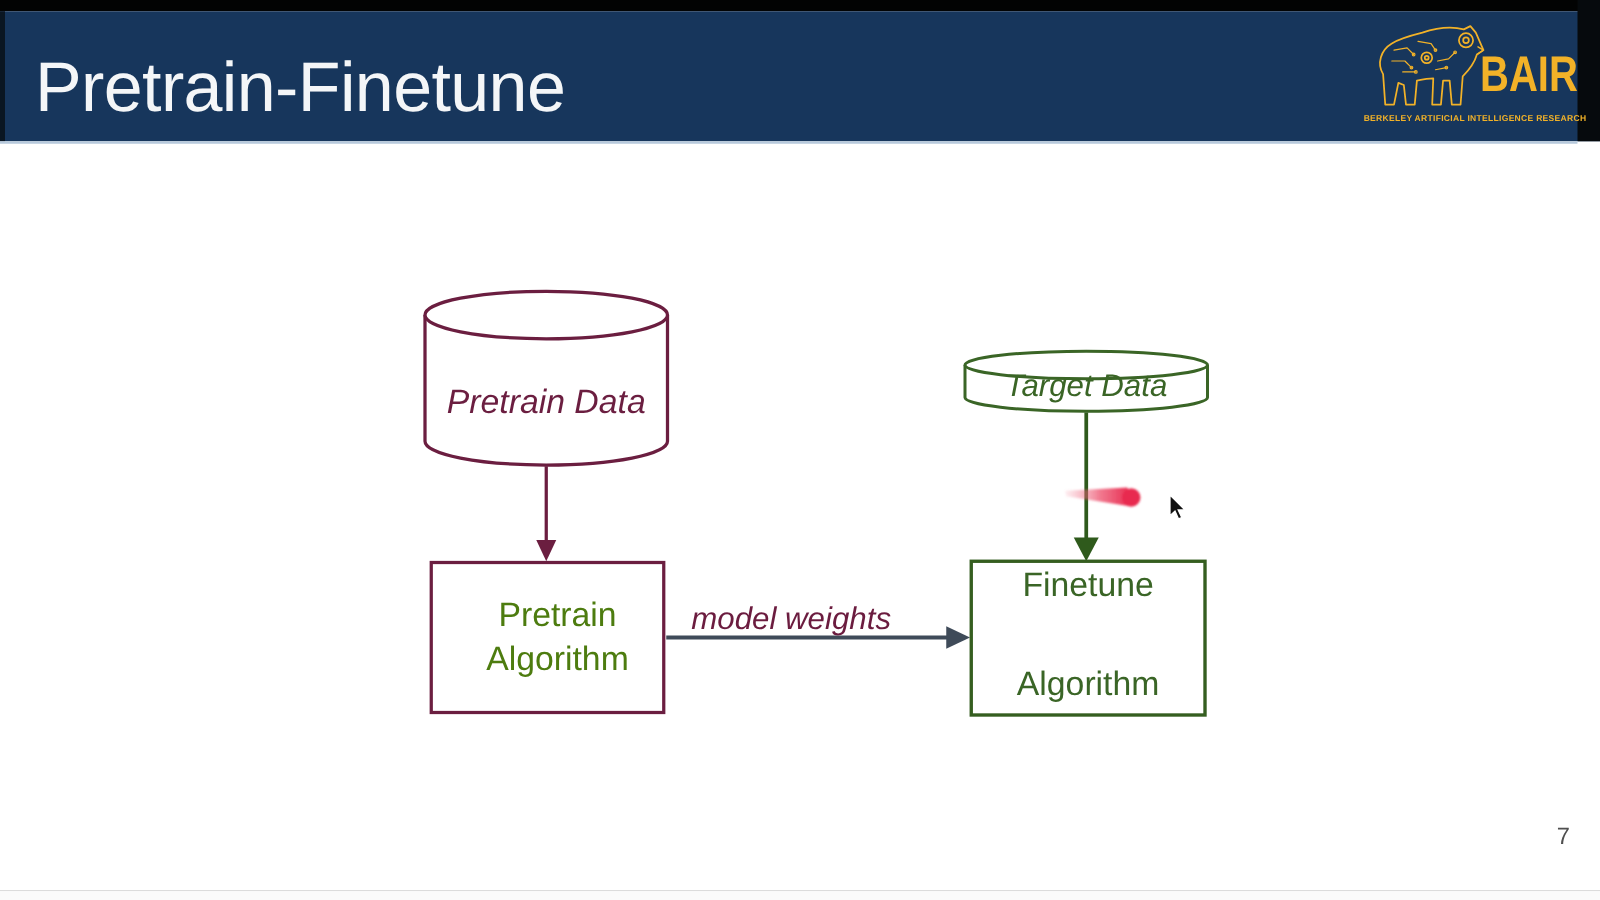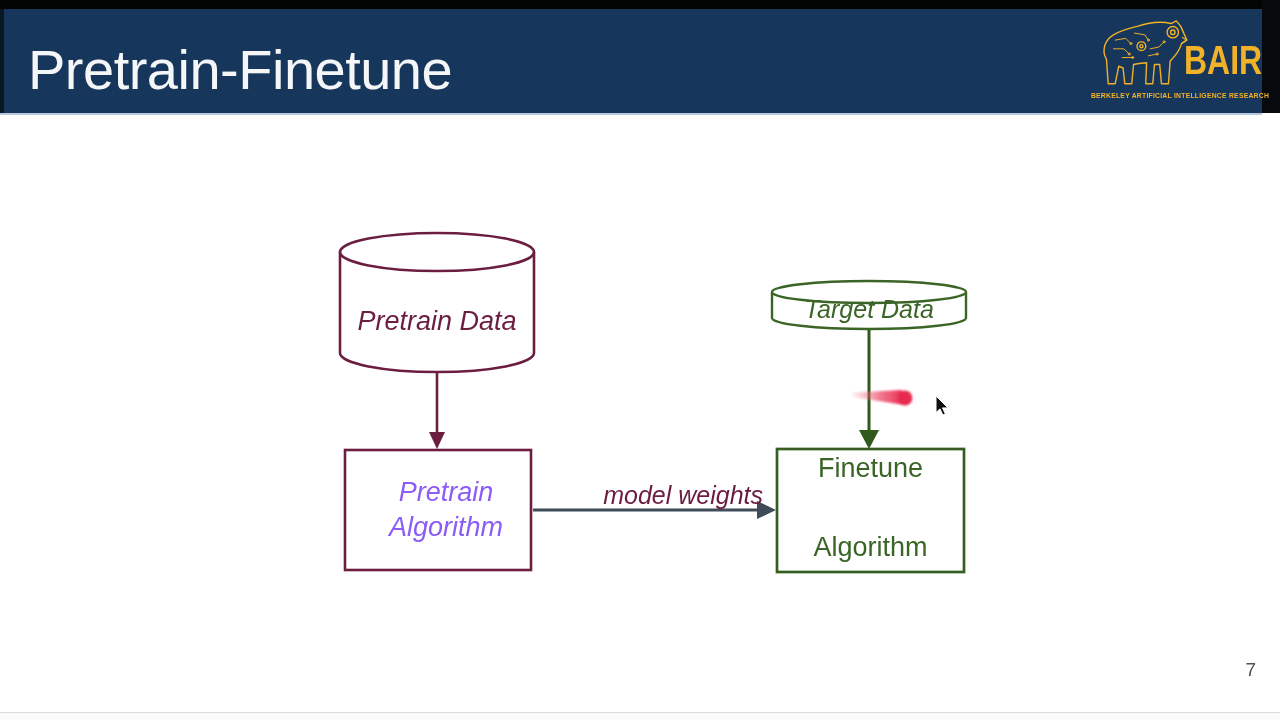--- a/index.html
+++ b/index.html
@@ -30,24 +30,24 @@
   
   .cyl-label{
     position:absolute;text-align:center;font-style:italic;white-space:nowrap;
   }
   .pretrain-data-label{left:327px;width:220px;top:306px;font-size:27px;color:#6b1e40;}
   .target-data-label{left:759px;width:220px;top:295px;font-size:25px;color:#3a6526;}
   .algo-label{
     position:absolute;display:flex;flex-direction:column;justify-content:center;align-items:center;
     text-align:center;line-height:35px;font-size:27px;
   }
-  .pretrain-algo-label{left:345px;top:450px;width:202px;height:120px;color:#8b5cf6;font-style:italic;}
+  .pretrain-algo-label{left:345px;top:450px;width:202px;height:120px;color:#4d7c0f;}
   .finetune-algo-label{left:777px;top:449px;width:187px;height:118px;color:#3a6526;gap:44px;}
   .edge-label{
-    position:absolute;left:553px;width:210px;top:481px;text-align:right;
+    position:absolute;left:553px;width:210px;top:481px;text-align:left;
     font-style:italic;font-size:25px;color:#6b1c3f;white-space:nowrap;
   }
   .page-number{
     position:absolute;right:24px;top:659px;font-size:19px;color:#4f4f4f;
   }
   
   .bottom-hairline{position:absolute;left:0;top:712px;width:1280px;height:1px;background:#dcdcdc;}
   .bottom-strip{position:absolute;left:0;top:713px;width:1280px;height:7px;background:#fbfbfb;}
   .diagram-svg{position:absolute;left:0;top:0;width:1280px;height:720px;}
 </style>

